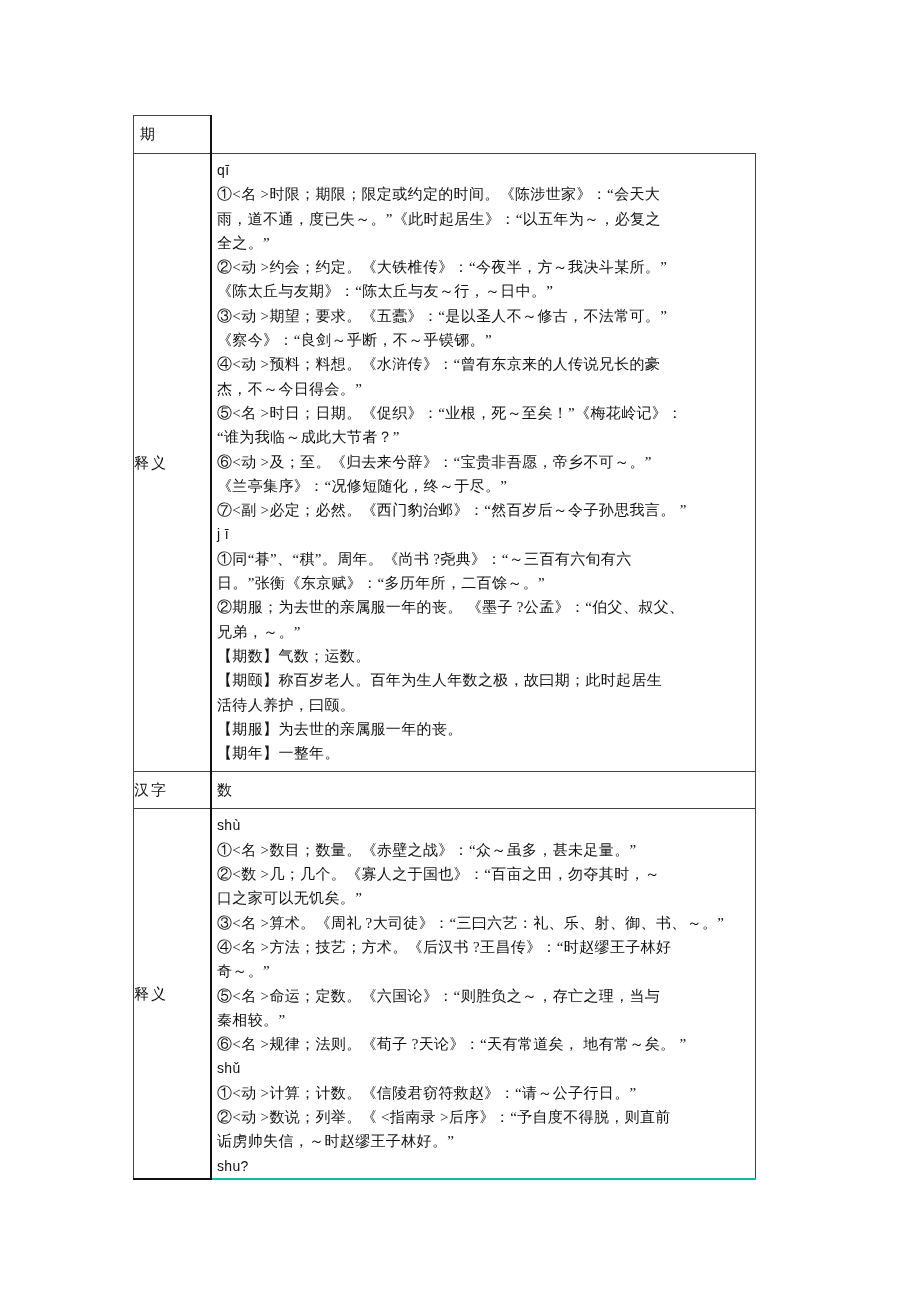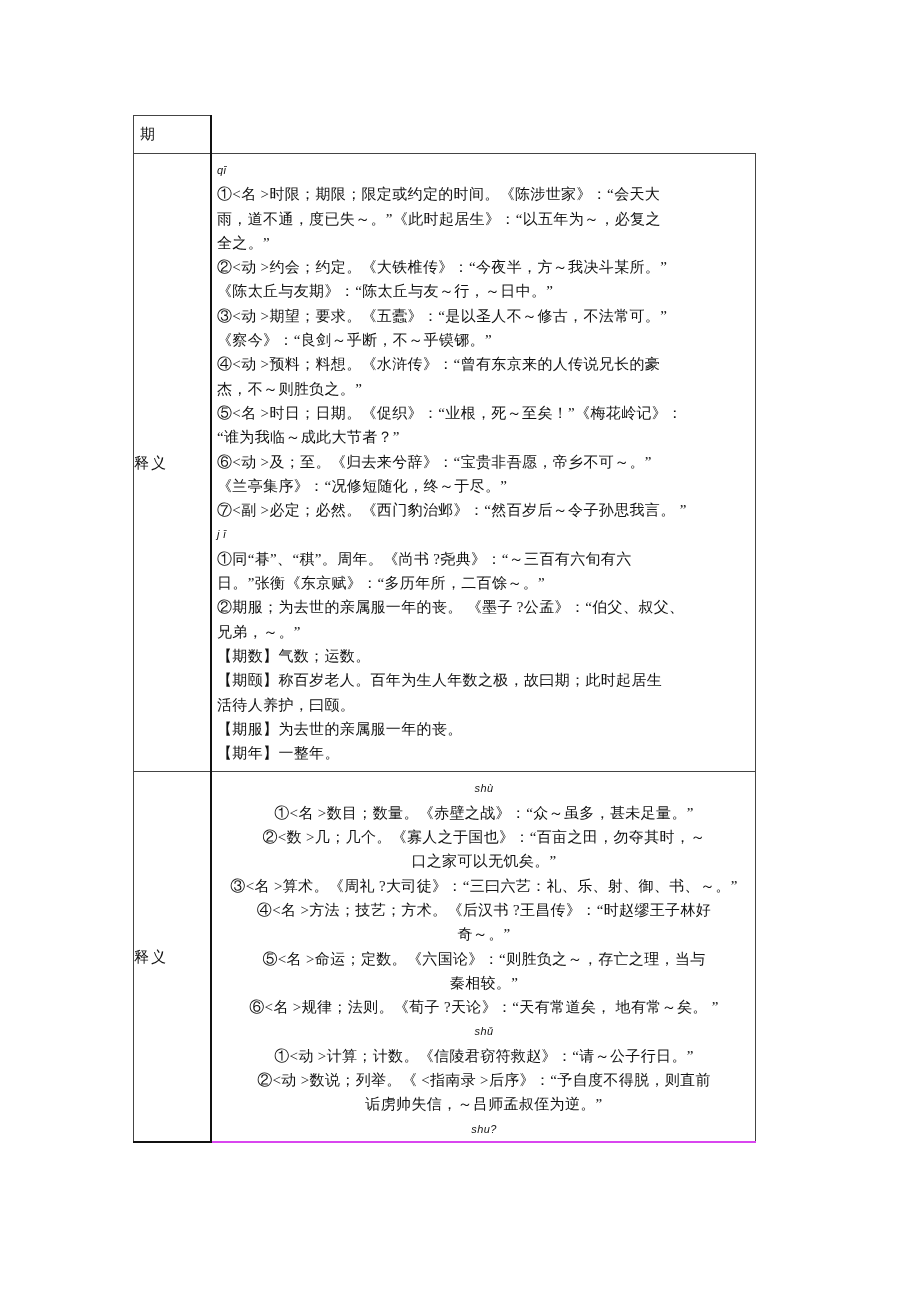--- a/index.html
+++ b/index.html
@@ -56,40 +56,38 @@
     .content-cell.open-top-right {
       border-top: none;
       border-right: none;
     }
     .content-cell.defs {
       padding-top: 4px !important;
       padding-bottom: 6px !important;
       vertical-align: top;
     }
     .content-cell.last {
-      border-bottom: 2px solid #d946ef;
+      border-bottom: 2px solid #14b8a6;
       padding-bottom: 0 !important;
-      text-align: center;
     }
     .label-cell.last {
       border-bottom: 2px solid #111;
     }
     .row-head td { height: 37px; }
     .row-head-2 td { height: 36px; }
     .line {
       display: block;
       white-space: nowrap;
       font-family: Liberation Serif, serif;
       font-size: 15px;
       letter-spacing: 0.35px;
     }
     .pinyin {
       font-family: "Liberation Sans", sans-serif;
-      font-size: 11px;
-      font-style: italic;
+      font-size: 14px;
     }
   </style>
 </head>
 <body>
 
 <div class="page">
   <table class="doc-table">
     <tbody>
         <tr class="row-head">
       <td class="label-cell left-aligned">
@@ -105,37 +103,45 @@
         <div id="defs-0">
               <span class="line pinyin">qī</span>
               <span class="line">①&lt;名 &gt;时限；期限；限定或约定的时间。《陈涉世家》：“会天大</span>
               <span class="line">雨，道不通，度已失～。”《此时起居生》：“以五年为～，必复之</span>
               <span class="line">全之。”</span>
               <span class="line">②&lt;动 &gt;约会；约定。《大铁椎传》：“今夜半，方～我决斗某所。”</span>
               <span class="line">《陈太丘与友期》：“陈太丘与友～行，～日中。”</span>
               <span class="line">③&lt;动 &gt;期望；要求。《五蠹》：“是以圣人不～修古，不法常可。”</span>
               <span class="line">《察今》：“良剑～乎断，不～乎镆铘。”</span>
               <span class="line">④&lt;动 &gt;预料；料想。《水浒传》：“曾有东京来的人传说兄长的豪</span>
-              <span class="line">杰，不～则胜负之。”</span>
+              <span class="line">杰，不～今日得会。”</span>
               <span class="line">⑤&lt;名 &gt;时日；日期。《促织》：“业根，死～至矣！”《梅花岭记》：</span>
               <span class="line">“谁为我临～成此大节者？”</span>
               <span class="line">⑥&lt;动 &gt;及；至。《归去来兮辞》：“宝贵非吾愿，帝乡不可～。”</span>
               <span class="line">《兰亭集序》：“况修短随化，终～于尽。”</span>
               <span class="line">⑦&lt;副 &gt;必定；必然。《西门豹治邺》：“然百岁后～令子孙思我言。 ”</span>
               <span class="line pinyin">j ī</span>
               <span class="line">①同“朞”、“稘”。周年。《尚书  ?尧典》：“～三百有六旬有六</span>
               <span class="line">日。”张衡《东京赋》：“多历年所，二百馀～。”</span>
               <span class="line">②期服；为去世的亲属服一年的丧。 《墨子 ?公孟》：“伯父、叔父、</span>
               <span class="line">兄弟，～。”</span>
               <span class="line">【期数】气数；运数。</span>
               <span class="line">【期颐】称百岁老人。百年为生人年数之极，故曰期；此时起居生</span>
               <span class="line">活待人养护，曰颐。</span>
               <span class="line">【期服】为去世的亲属服一年的丧。</span>
               <span class="line">【期年】一整年。</span>
             </div>
+      </td>
+    </tr>
+    <tr class="row-head-2">
+      <td class="label-cell">
+        <span>汉字</span>
+      </td>
+      <td class="content-cell">
+        <span>数</span>
       </td>
     </tr>
     <tr>
       <td class="label-cell last">
         <span>释义</span>
       </td>
       <td class="content-cell defs last">
         <div id="defs-1">
               <span class="line pinyin">shù</span>
               <span class="line">①&lt;名 &gt;数目；数量。《赤壁之战》：“众～虽多，甚未足量。”</span>
@@ -143,20 +149,20 @@
               <span class="line">口之家可以无饥矣。”</span>
               <span class="line">③&lt;名 &gt;算术。《周礼 ?大司徒》：“三曰六艺：礼、乐、射、御、书、～。”</span>
               <span class="line">④&lt;名 &gt;方法；技艺；方术。《后汉书  ?王昌传》：“时赵缪王子林好</span>
               <span class="line">奇～。”</span>
               <span class="line">⑤&lt;名 &gt;命运；定数。《六国论》：“则胜负之～，存亡之理，当与</span>
               <span class="line">秦相较。”</span>
               <span class="line">⑥&lt;名 &gt;规律；法则。《荀子 ?天论》：“天有常道矣， 地有常～矣。 ”</span>
               <span class="line pinyin">shǔ</span>
               <span class="line">①&lt;动 &gt;计算；计数。《信陵君窃符救赵》：“请～公子行日。”</span>
               <span class="line">②&lt;动 &gt;数说；列举。《 &lt;指南录 &gt;后序》：“予自度不得脱，则直前</span>
-              <span class="line">诟虏帅失信，～吕师孟叔侄为逆。”</span>
+              <span class="line">诟虏帅失信，～时赵缪王子林好。”</span>
               <span class="line pinyin">shu?</span>
             </div>
       </td>
     </tr>
   </tbody>
     </table>
 </div>
 
 </body></html>

